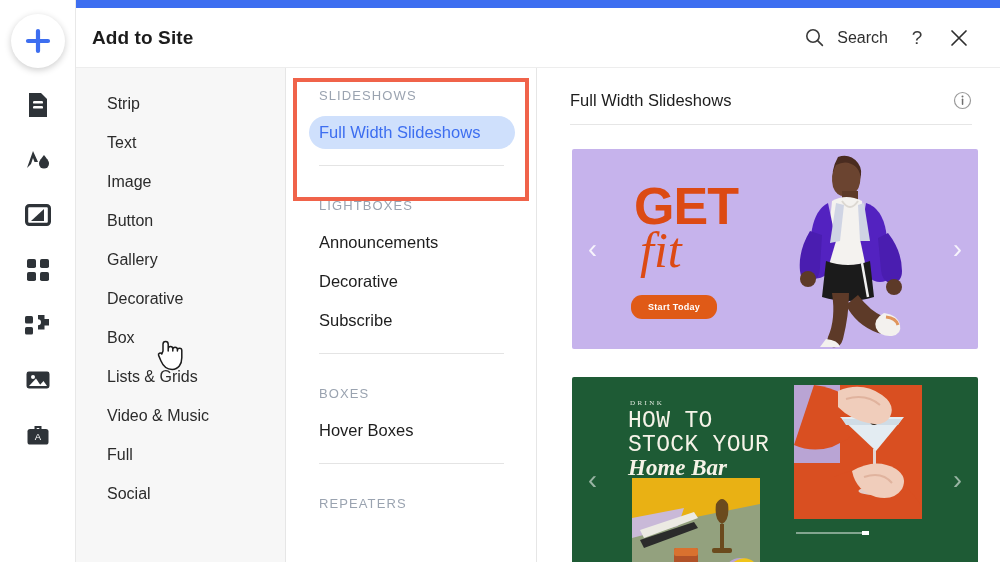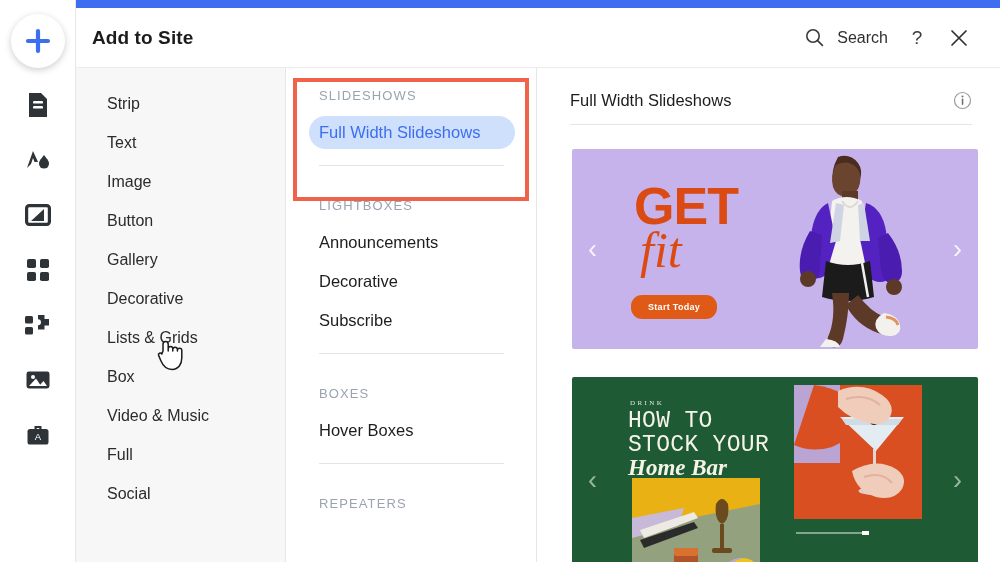--- a/index.html
+++ b/index.html
@@ -301,24 +301,24 @@
     <div class="cat-item">
       <span class="lbl">Button</span>
       </div>
     <div class="cat-item">
       <span class="lbl">Gallery</span>
       </div>
     <div class="cat-item">
       <span class="lbl">Decorative</span>
       </div>
     <div class="cat-item">
+      <span class="lbl">Box</span>
+      </div>
+    <div class="cat-item">
       <span class="lbl">Lists &amp; Grids</span>
-      </div>
-    <div class="cat-item">
-      <span class="lbl">Box</span>
       </div>
     <div class="cat-item">
       <span class="lbl">Video &amp; Music</span>
       </div>
     <div class="cat-item">
       <span class="lbl">Full</span>
       </div>
     <div class="cat-item">
       <span class="lbl">Social</span>
       </div>

